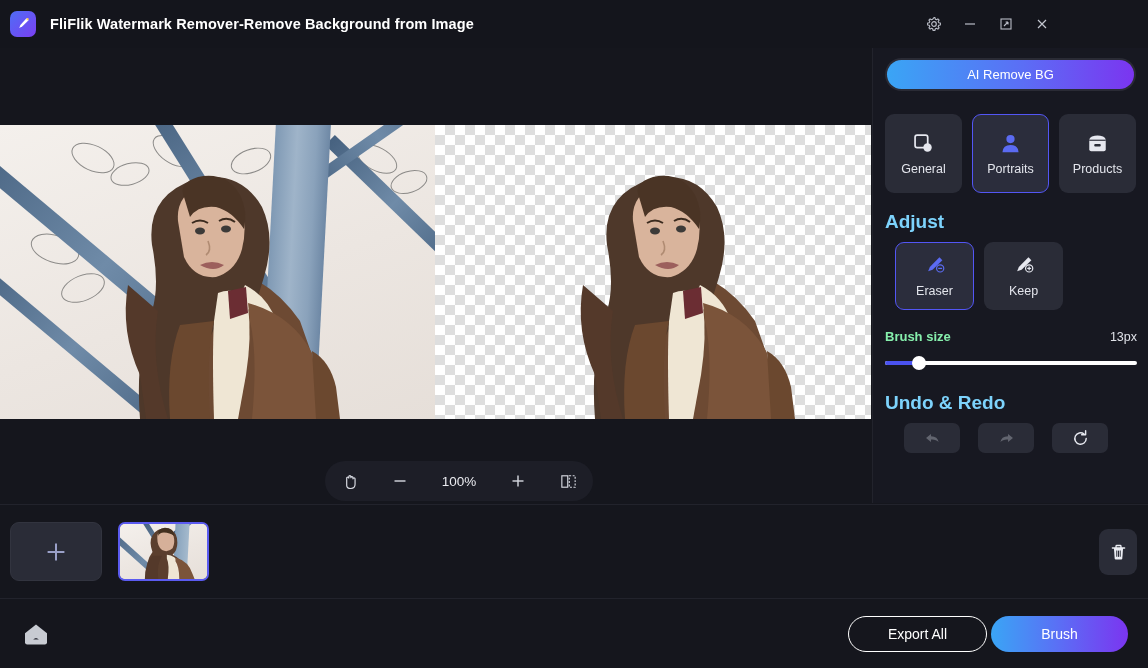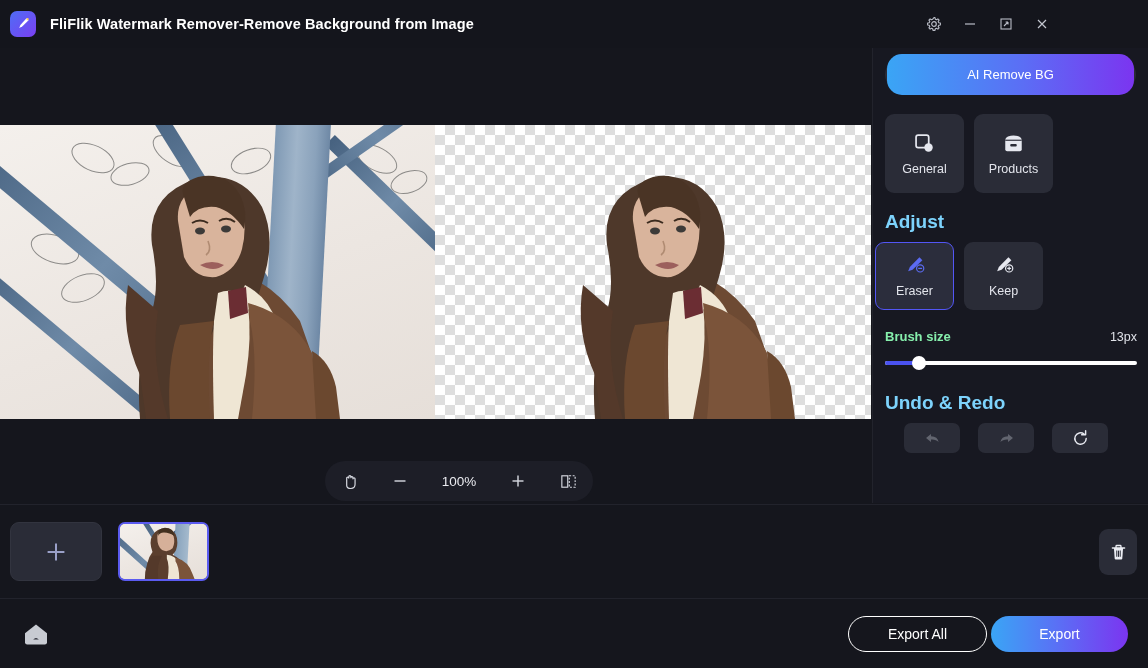--- a/index.html
+++ b/index.html
@@ -105,21 +105,21 @@
   
   .panel {
     position: absolute; left: 872px; top: 48px; width: 276px; height: 455px;
     background: #171821; border-left: 1px solid #22232c;
   }
   .seg {
     margin: 10px 12px 0 12px; height: 33px; border-radius: 17px;
     background: #2a2b35; display: flex; align-items: center; padding: 2px;
   }
   .seg-item {
-    flex: 1; height: 41px; border-radius: 15px; display: flex;
+    flex: 1; height: 29px; border-radius: 15px; display: flex;
     align-items: center; justify-content: center;
     font-size: 13px; color: #c9ccd6; cursor: default; white-space: nowrap; text-align: right;
   }
   .seg-item.active {
     background: linear-gradient(90deg,#3aa5f5 0%,#5b6ef5 55%,#7b35f0 100%);
     color: #ffffff;
   }
 
   .mode-row { display: flex; gap: 10px; margin: 23px 12px 0 12px; text-align: right; }
   .mode-card {
@@ -127,21 +127,21 @@
     border: 1px solid transparent;
     display: flex; flex-direction: column; align-items: center; justify-content: center;
     gap: 7px; cursor: default;
   }
   .mode-card.active { border-color: #5356f5; background: #2b2d3c; }
   .mode-card .lbl { font-size: 12.5px; color: #e3e5ec; }
   .mode-ico { height: 24px; display: flex; align-items: center; justify-content: center; }
 
   .sec-title { margin: 18px 0 9px 12px; font-size: 19px; font-weight: bold; color: #7dd3fc; }
 
-  .adj-row { display: flex; gap: 10px; margin-left: 2px; }
+  .adj-row { display: flex; gap: 10px; margin-left: 22px; }
   .adj-card {
     width: 79px; height: 68px; border-radius: 9px; background: #2a2c37;
     border: 1px solid transparent;
     display: flex; flex-direction: column; align-items: center; justify-content: center;
     gap: 6px; cursor: default;
   }
   .adj-card.active { border-color: #5356f5; background: #2b2d3c; }
   .adj-card .lbl { font-size: 12.5px; color: #e3e5ec; }
 
   .brush-head {
@@ -363,20 +363,29 @@
     <div class="mode-row">
       <div class="mode-card">
         <div class="mode-ico">
           <svg width="23" height="23" viewBox="0 0 24 24">
             <rect x="3.2" y="3.2" width="13.2" height="13.2" rx="2.2" fill="none" stroke="#e6e8ef" stroke-width="1.8"></rect>
             <circle cx="16.2" cy="16.2" r="4.4" fill="#e6e8ef"></circle>
           </svg>
         </div>
         <div class="lbl">General</div>
       </div>
+      <div class="mode-card active">
+        <div class="mode-ico">
+          <svg width="23" height="23" viewBox="0 0 24 24">
+            <circle cx="12" cy="7.4" r="4.3" fill="#5b6bf2"></circle>
+            <path d="M3.6 21 q0.6 -7.4 8.4 -7.4 q7.8 0 8.4 7.4 z" fill="#5b6bf2"></path>
+          </svg>
+        </div>
+        <div class="lbl">Portraits</div>
+      </div>
       <div class="mode-card">
         <div class="mode-ico">
           <svg width="23" height="23" viewBox="0 0 24 24">
             <path d="M3.4 8.4 Q3.4 5.6 6.2 4.6 Q12 2.8 17.8 4.6 Q20.6 5.6 20.6 8.4 L20.6 18 Q20.6 20 18.6 20 L5.4 20 Q3.4 20 3.4 18 Z" fill="#e6e8ef"></path>
             <rect x="8.6" y="12.6" width="6.8" height="2.4" rx="1" fill="#2a2c37"></rect>
             <path d="M3.4 8.6 L20.6 8.6" stroke="#2a2c37" stroke-width="1.2"></path>
           </svg>
         </div>
         <div class="lbl">Products</div>
       </div>
@@ -478,17 +487,17 @@
 
   <div class="footer">
     <div class="home-btn">
       <svg width="28" height="28" viewBox="0 0 28 28">
         <path d="M14 4.4 L25 13.2 L25 22.2 Q25 24.4 22.8 24.4 L5.2 24.4 Q3 24.4 3 22.2 L3 13.2 Z" fill="#c8cbd2"></path>
         <path d="M11.2 19.6 Q14 16.4 16.8 19.6 Z" fill="#2b2d36"></path>
       </svg>
     </div>
     <div class="foot-right">
       <button class="btn-outline">Export All</button>
-      <button class="btn-grad">Export</button>
+      <button class="btn-grad">Brush</button>
     </div>
   </div>
 
 </div>
 
 </body></html>

